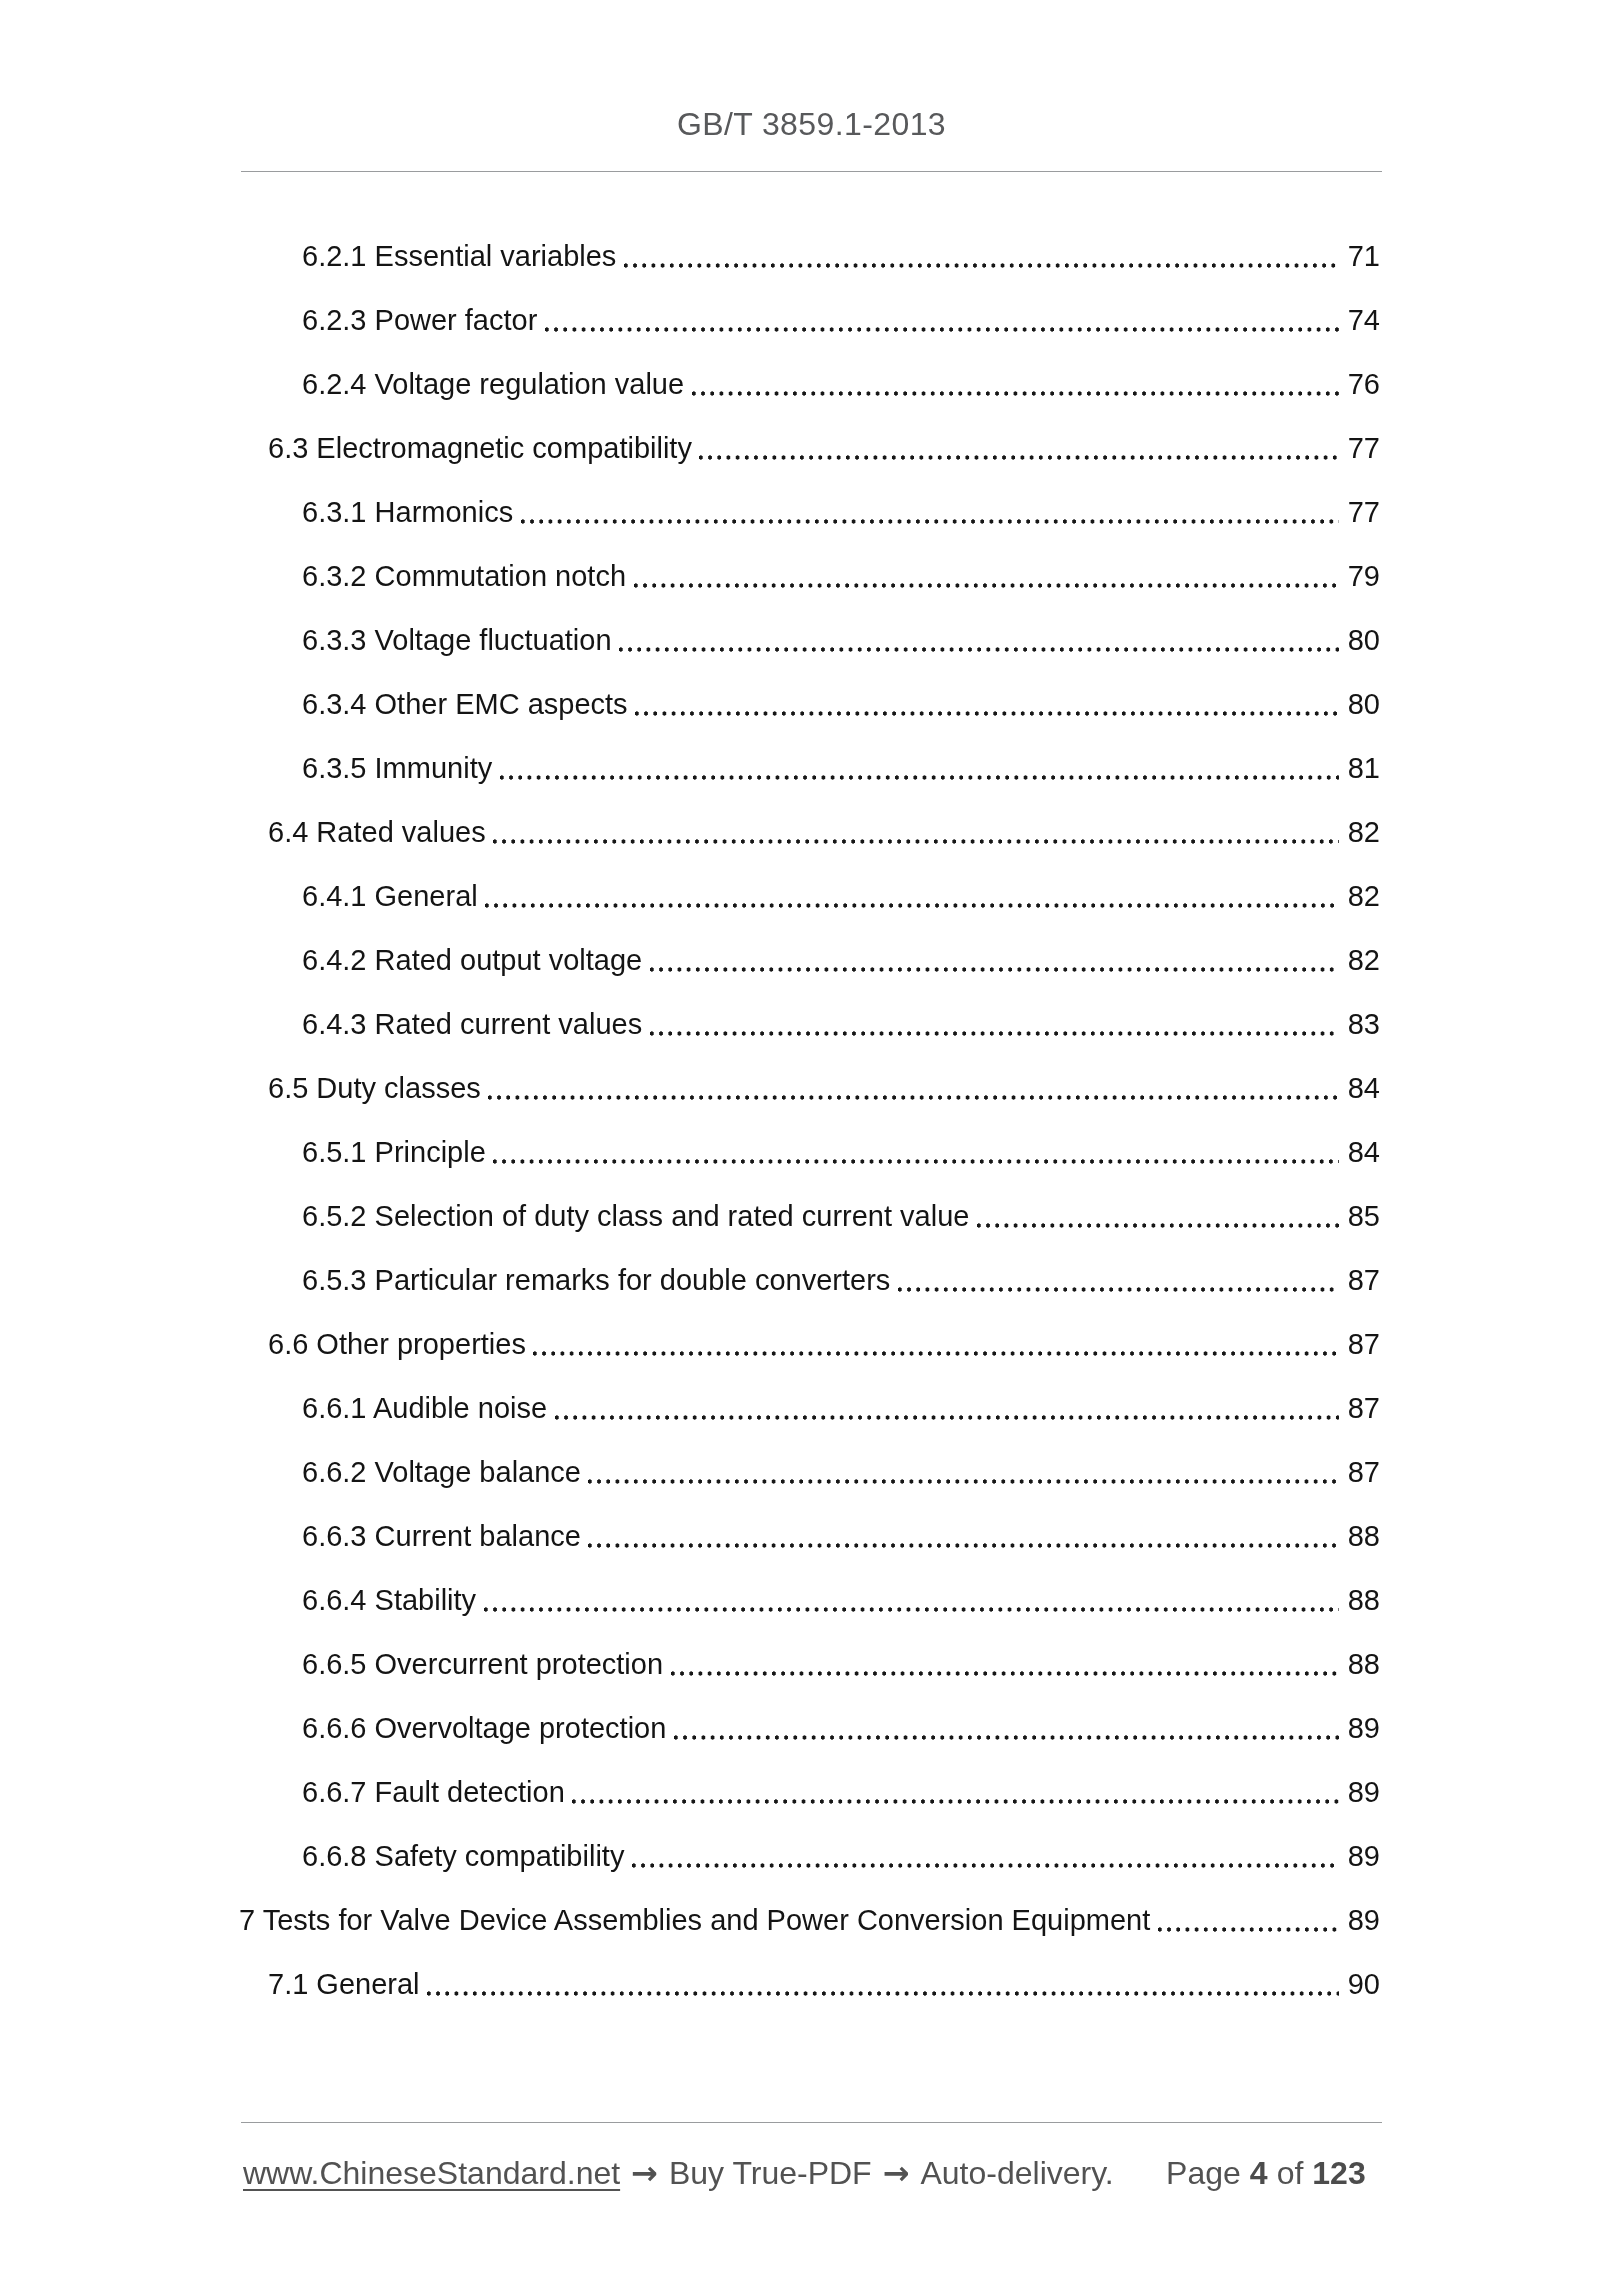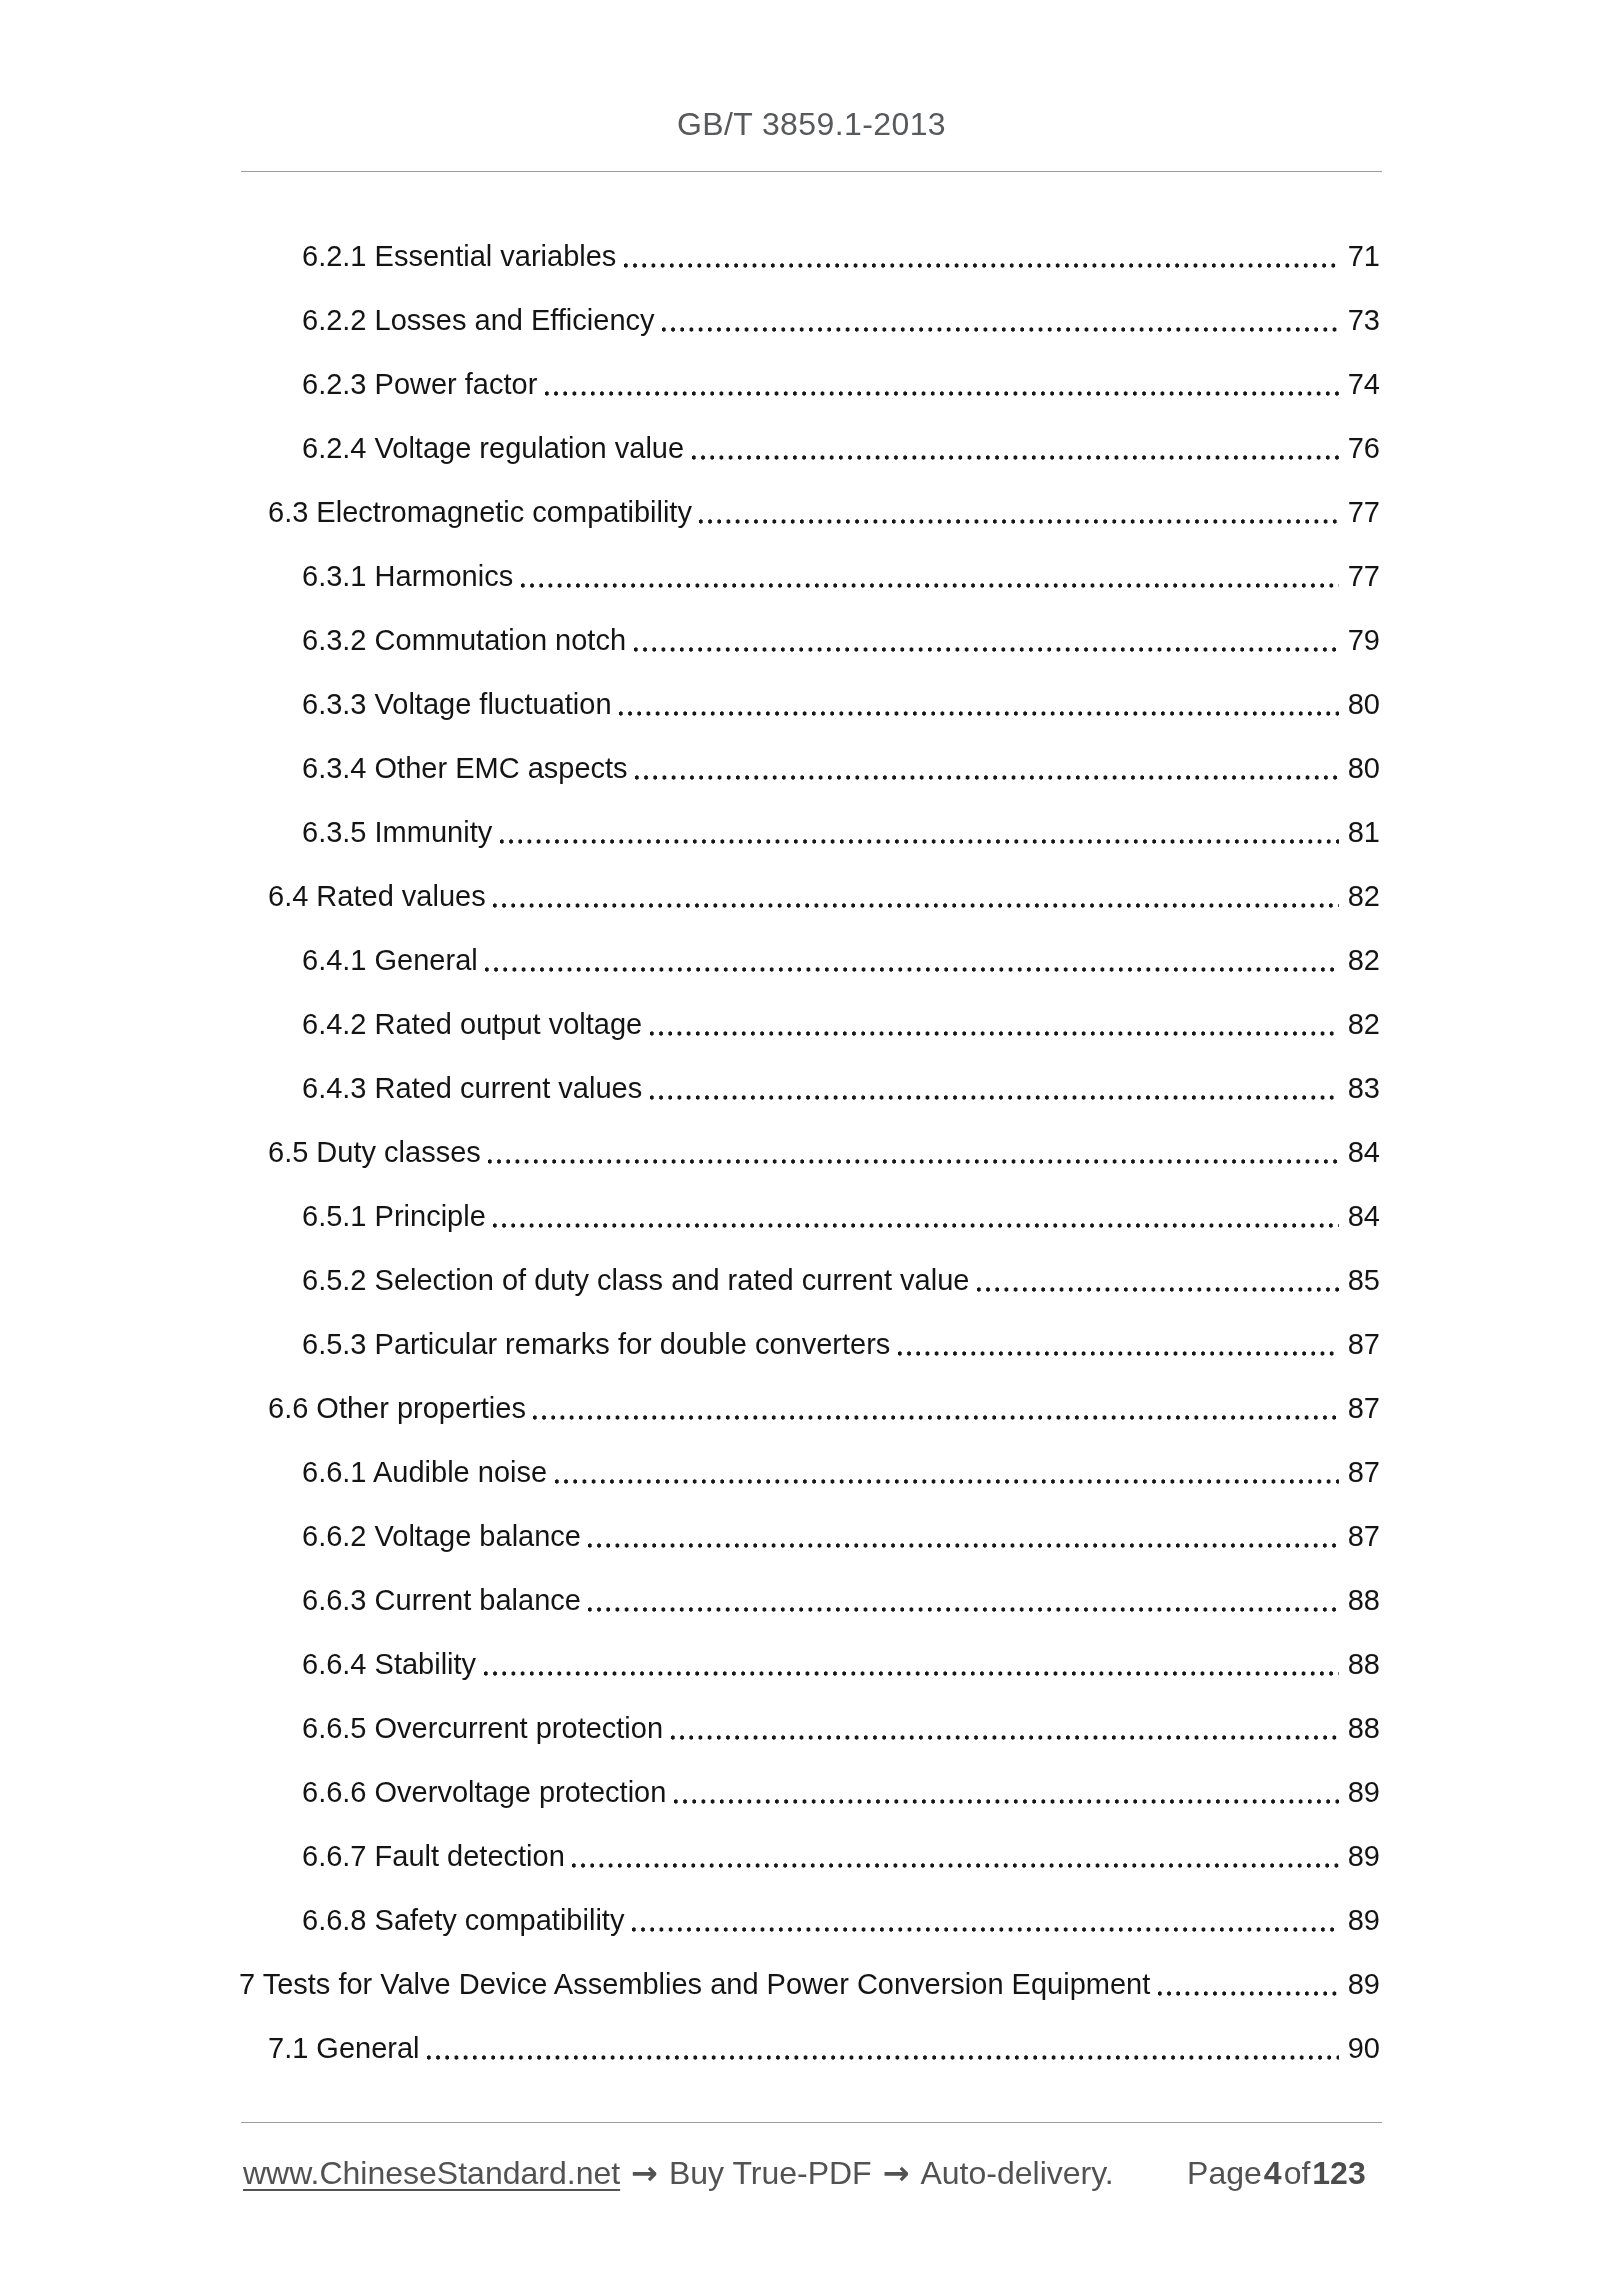--- a/index.html
+++ b/index.html
@@ -103,41 +103,36 @@
     text-decoration-thickness: 2.1px;
     cursor: pointer;
   }
   .footer-arrow {
     font-family: "DejaVu Sans", sans-serif;
     font-weight: bold;
   }
   .footer-right {
     display: flex;
     align-items: flex-start;
-    gap: 2px;
+    gap: 9px;
     padding-right: 13.3px;
   }
   .footer-right .bold { font-weight: bold; color: #4c4c4c; }
 </style>
 </head>
 <body>
 
 <div class="doc-header">GB/T 3859.1-2013</div>
 <div class="header-rule"></div>
 
 <div class="toc-list">
     <div class="toc-row level-3">
     <span class="toc-label">6.2.1 Essential variables</span>
     <span class="toc-leader"></span>
     <span class="toc-page">71</span>
-  </div>
-    <div class="toc-row level-3">
-    <span class="toc-label">6.2.2 Losses and Efficiency</span>
-    <span class="toc-leader"></span>
-    <span class="toc-page">73</span>
   </div>
     <div class="toc-row level-3">
     <span class="toc-label">6.2.3 Power factor</span>
     <span class="toc-leader"></span>
     <span class="toc-page">74</span>
   </div>
     <div class="toc-row level-3">
     <span class="toc-label">6.2.4 Voltage regulation value</span>
     <span class="toc-leader"></span>
     <span class="toc-page">76</span>

